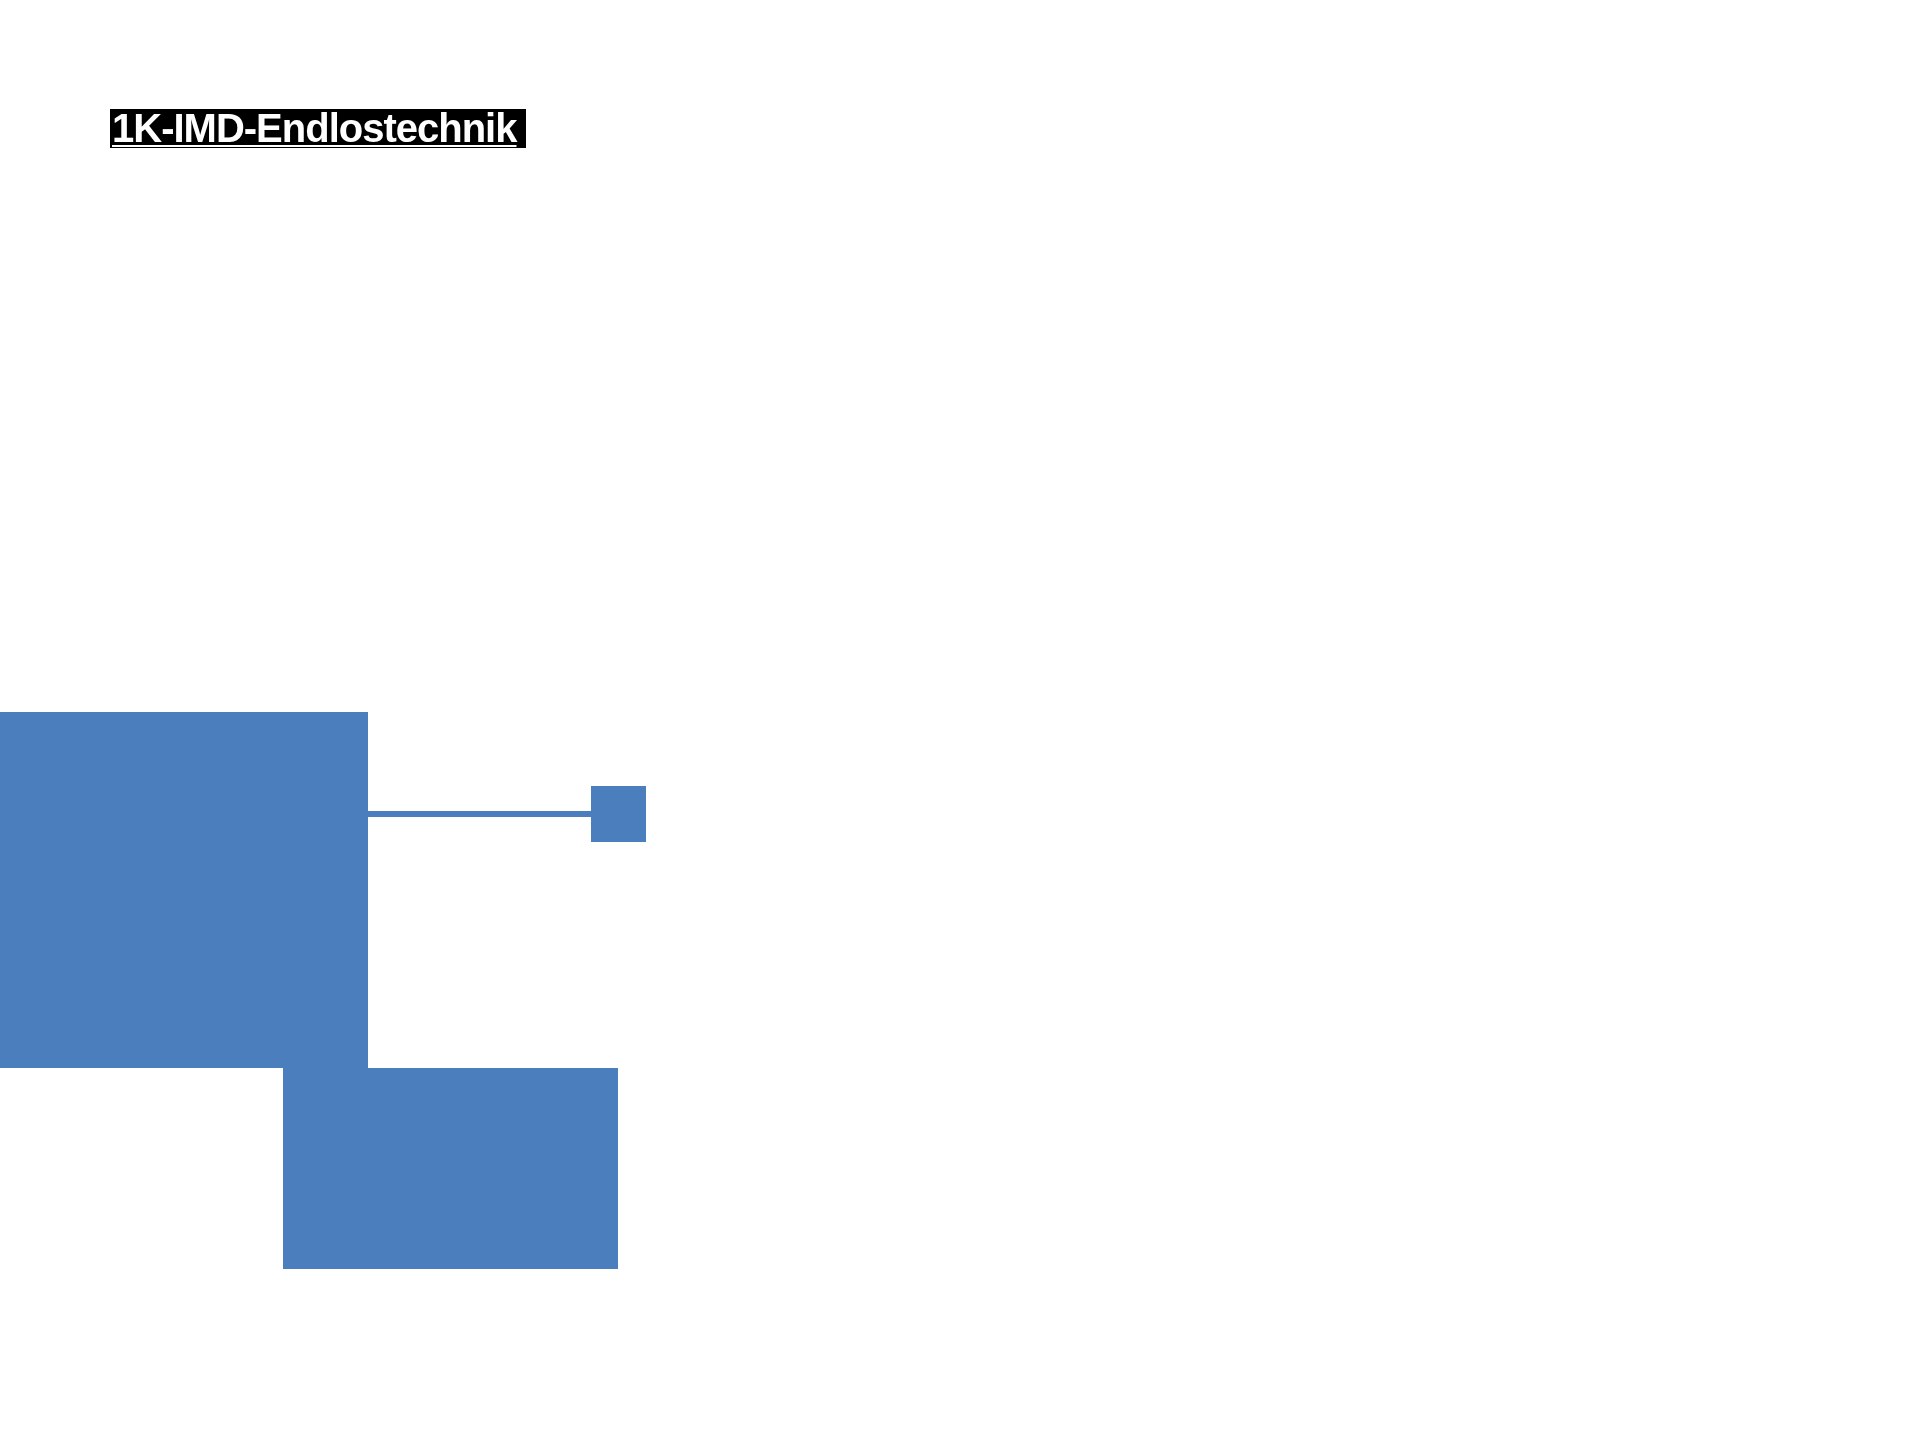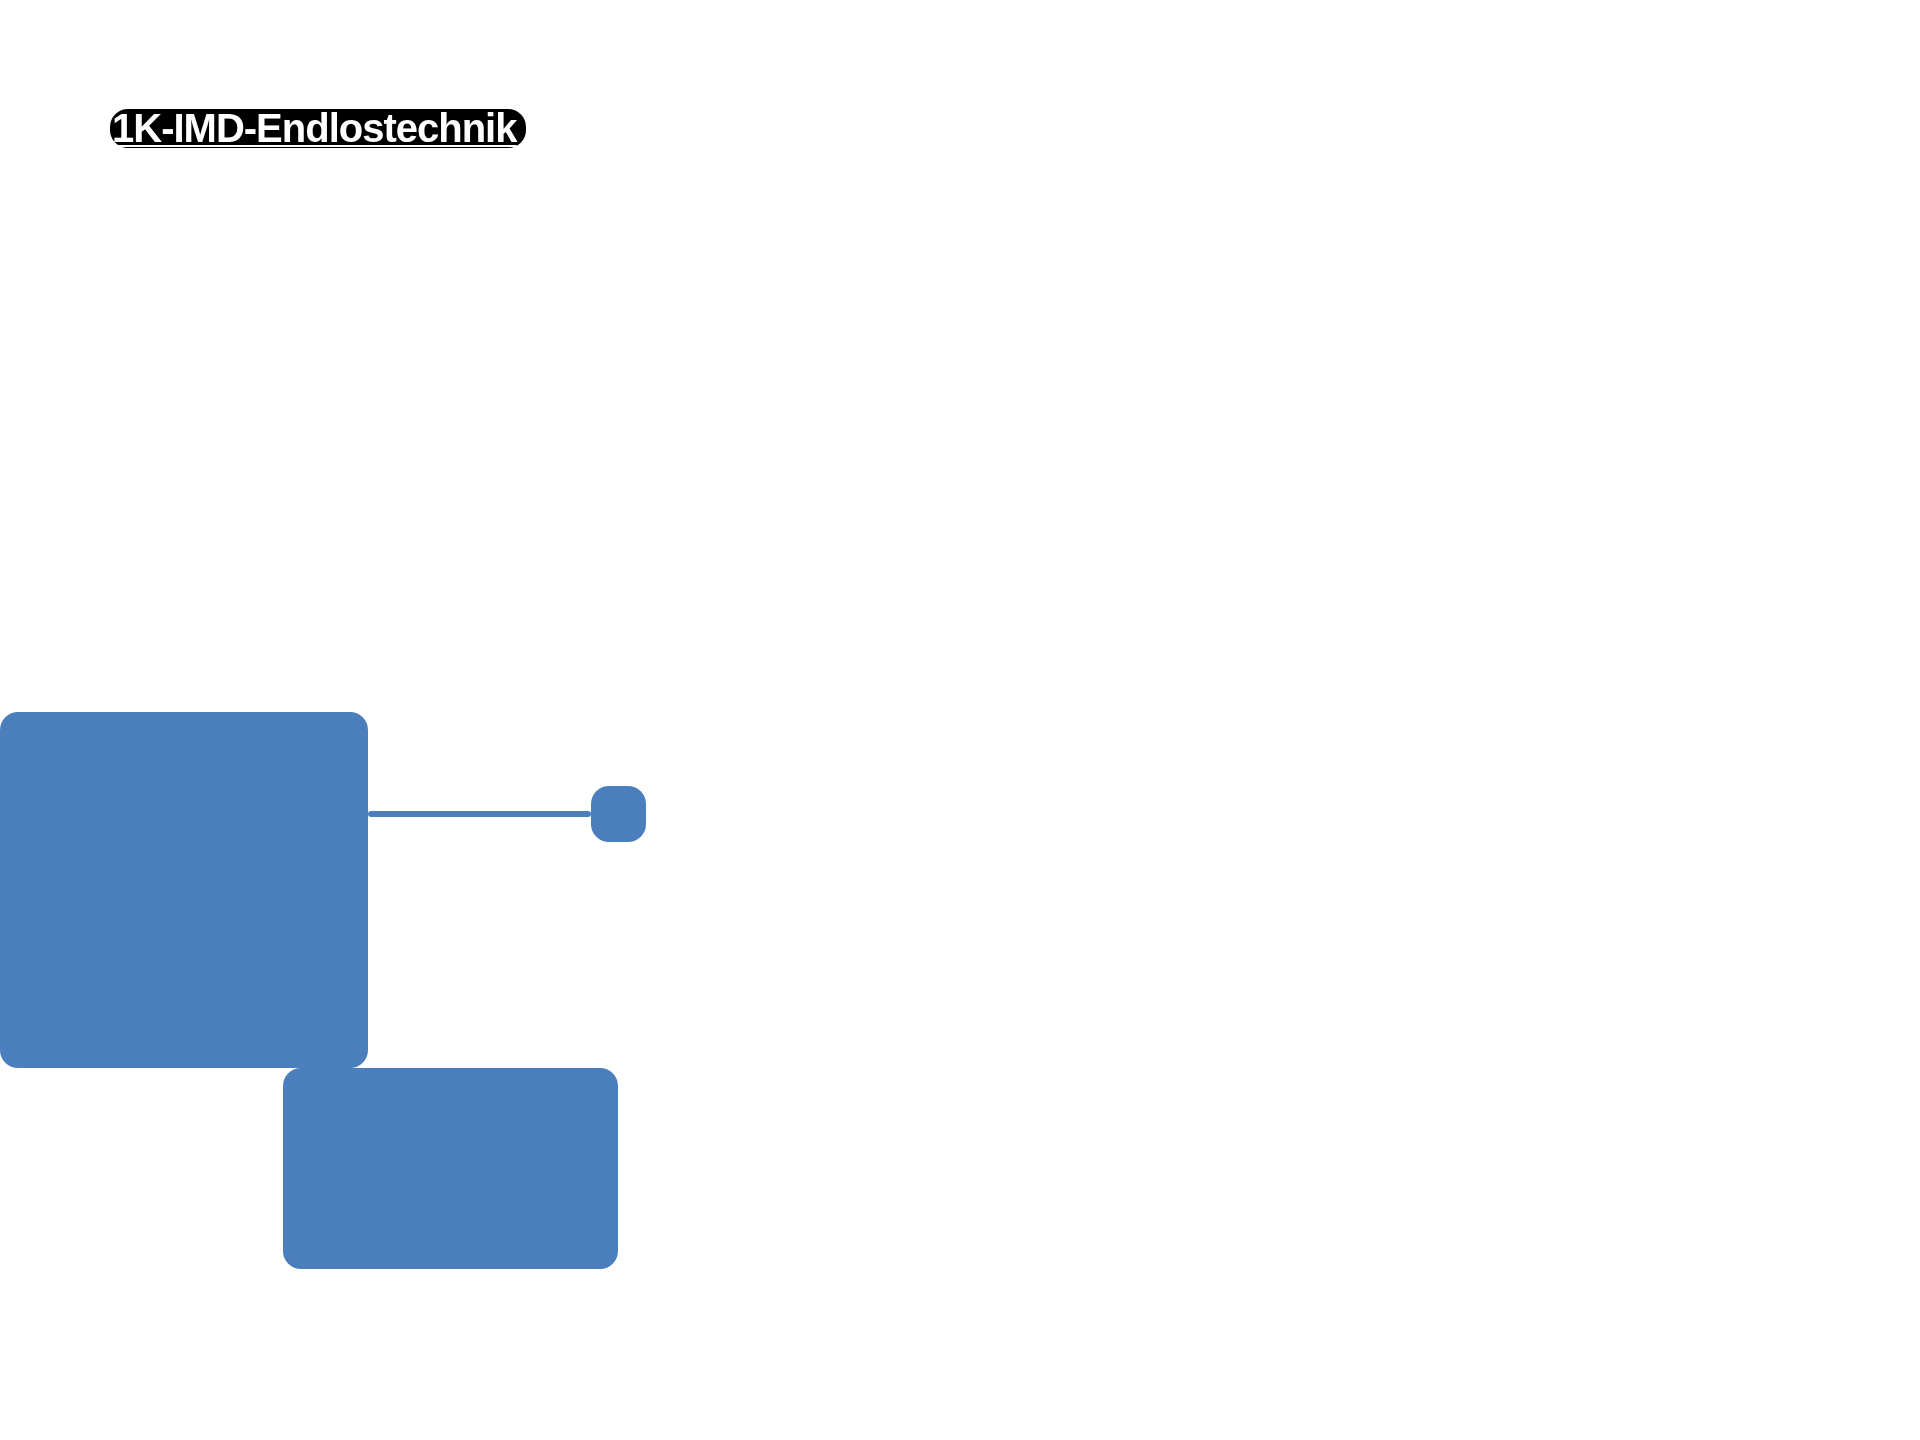--- a/index.html
+++ b/index.html
@@ -1,21 +1,21 @@
 <!DOCTYPE html>
 <html style="--page-bg: #ffffff; --title-bar-bg: #000000; --title-text: #ffffff; --shape-fill: #4a7ebd;"><head>
 <meta charset="utf-8">
 <style>
   :root {
     --page-bg: #ffffff;
     --title-bar-bg: #000000;
     --title-text: #ffffff;
     --shape-fill: #4a7ebd;
   }
-  * { margin: 0; padding: 0; box-sizing: border-box; border-radius: 18px; }
+  * { margin: 0; padding: 0; box-sizing: border-box; }
   html, body {
     background: var(--page-bg);
   }
   .slide {
     position: relative;
     width: 1920px;
     height: 1440px;
     background: var(--page-bg);
     overflow: hidden;
     font-family: "Liberation Sans", sans-serif;

